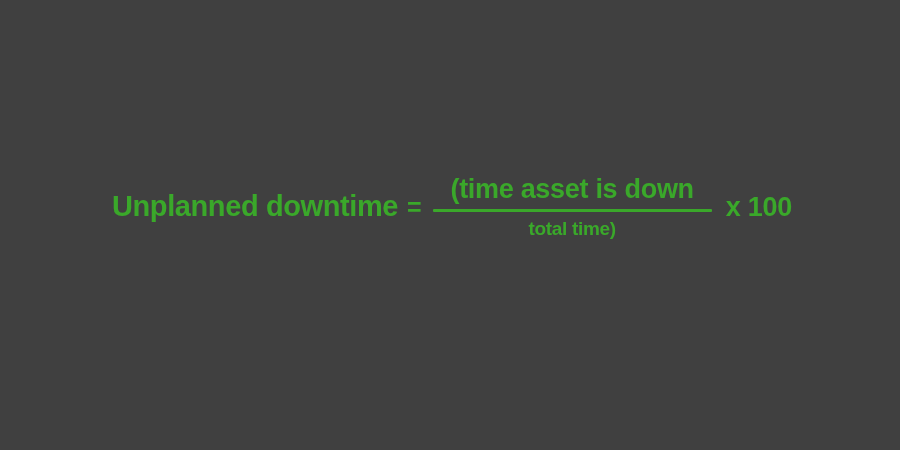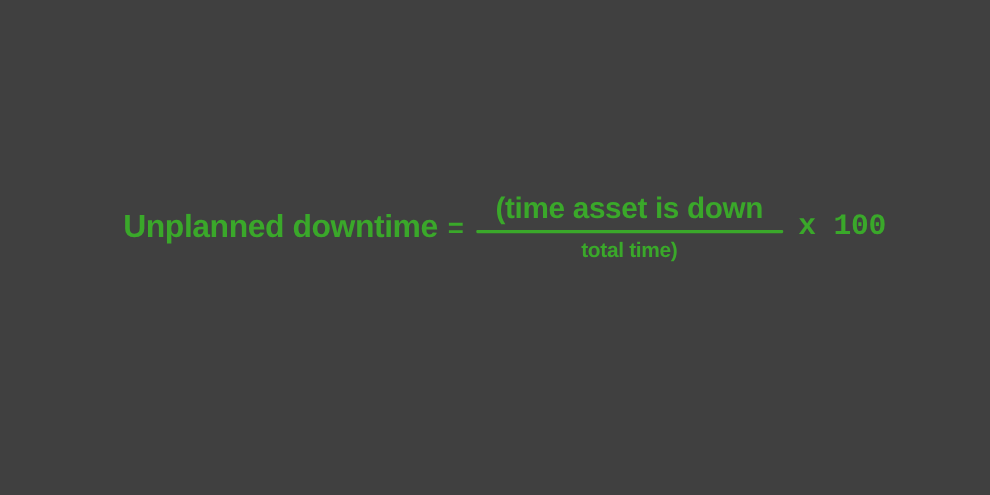--- a/index.html
+++ b/index.html
@@ -93,21 +93,20 @@
   .multiplier {
     font-size: 27px;
     font-weight: 700;
     letter-spacing: -0.2px;
     line-height: 1;
     color: #3aa82a;
     margin-left: 14px;
     display: inline-block;
     position: relative;
     top: 1px;
-    font-family: Liberation Mono, monospace;
   }
 </style>
 </head>
 <body>
 
 <div id="formula-canvas">
 
   <div class="formula">
 
     <span class="lhs">Unplanned downtime</span>

